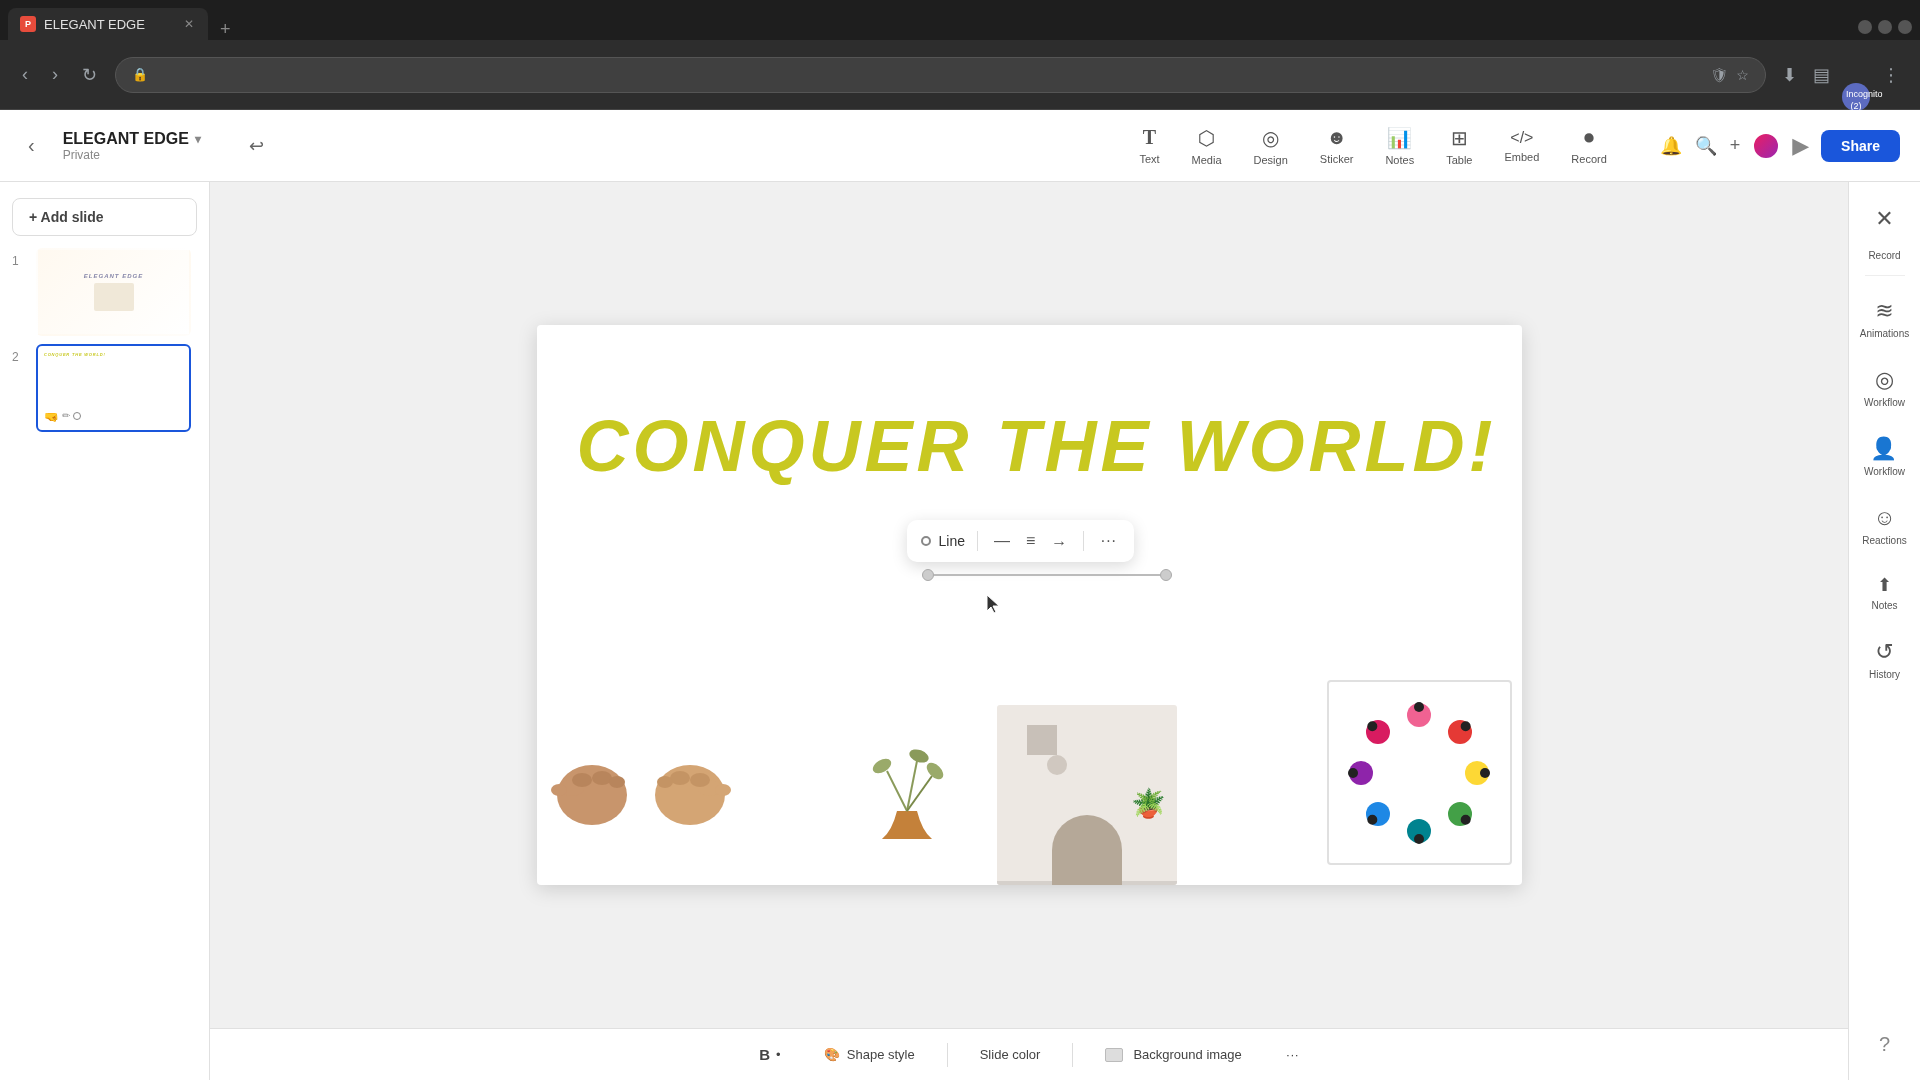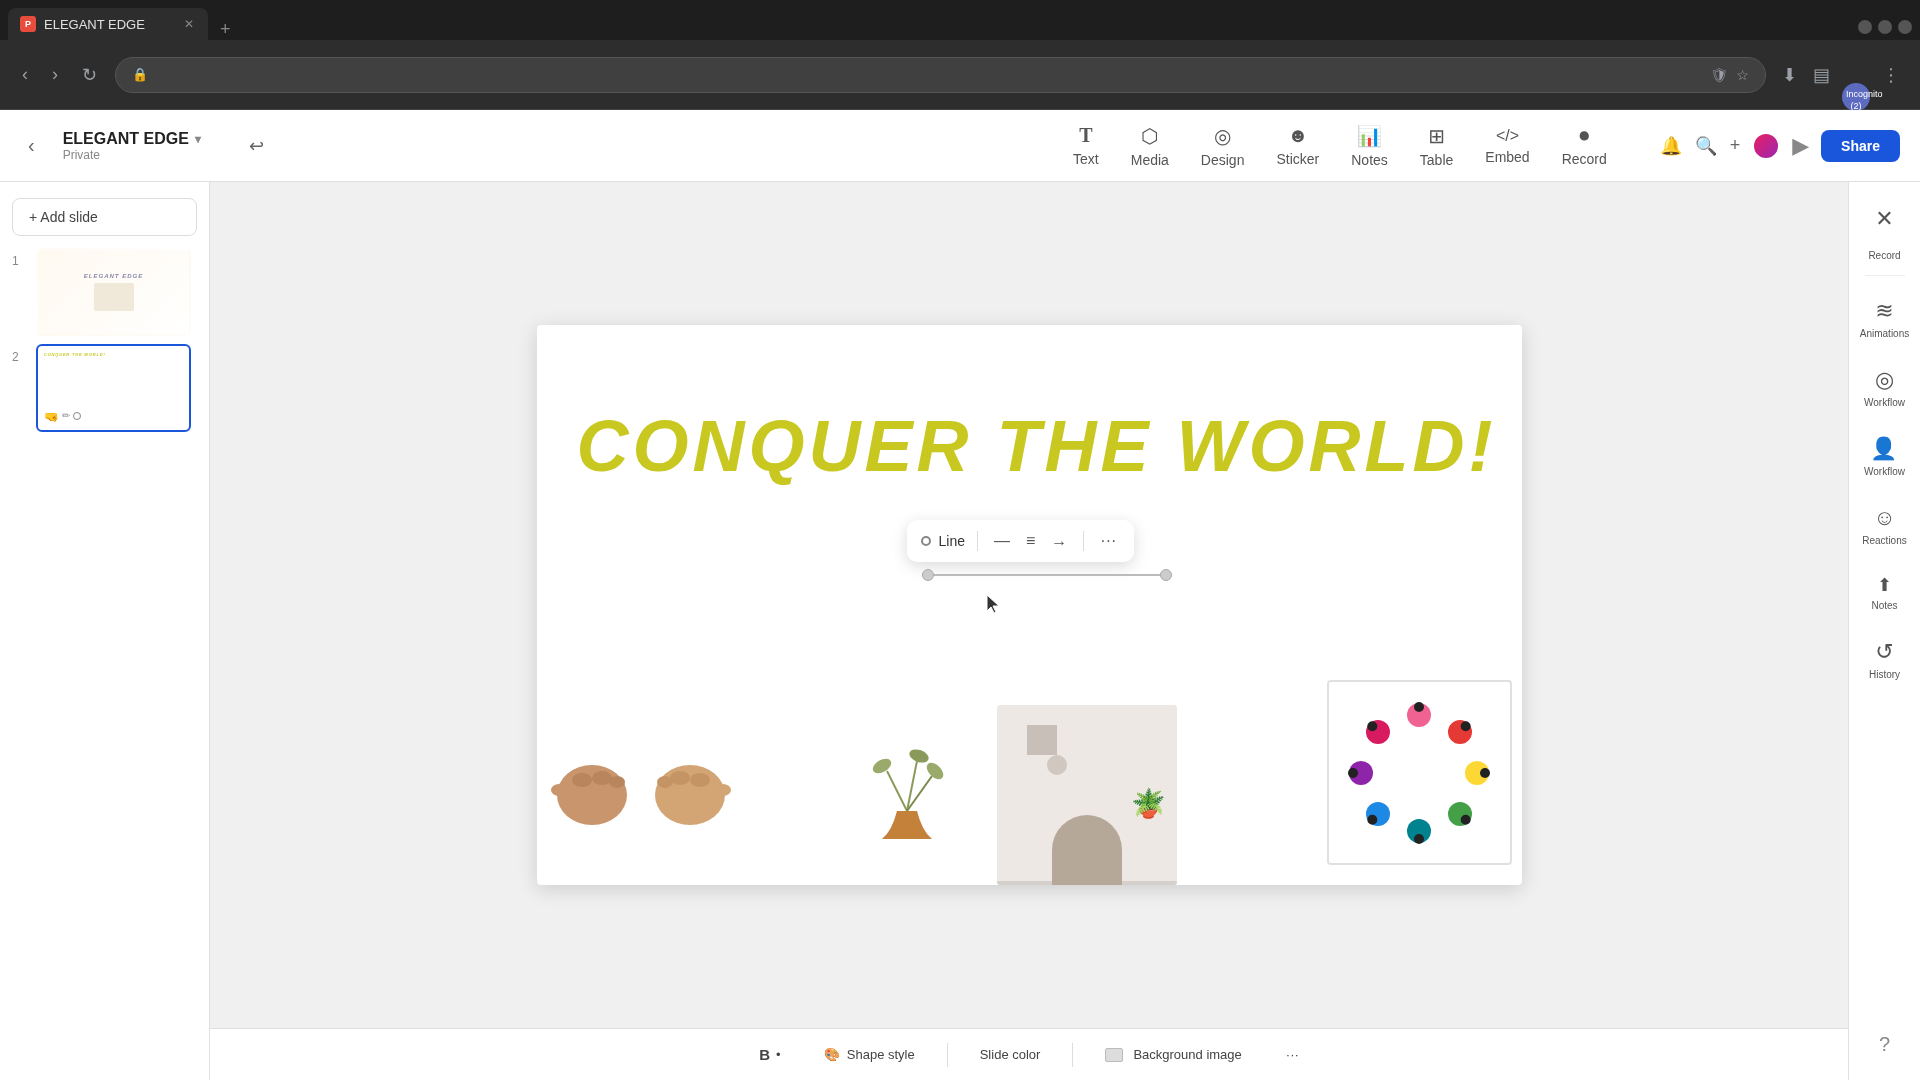--- a/index.html
+++ b/index.html
@@ -31,36 +31,36 @@
     
     .app-header { background: white; height: 72px; display: flex; align-items: center; padding: 0 20px; border-bottom: 1px solid #e0e0e0; gap: 20px; }
     .back-btn { background: none; border: none; color: #666; font-size: 20px; cursor: pointer; padding: 4px 8px; }
     .project-info { display: flex; flex-direction: column; }
     .project-name { font-size: 16px; font-weight: 600; color: #222; display: flex; align-items: center; gap: 6px; }
     .project-name-arrow { color: #888; font-size: 12px; }
     .project-private { font-size: 12px; color: #888; }
     .header-tools { display: flex; align-items: center; gap: 4px; margin-left: auto; }
     .tool-btn { display: flex; flex-direction: column; align-items: center; gap: 4px; padding: 8px 14px; background: none; border: none; cursor: pointer; border-radius: 8px; color: #555; }
     .tool-icon { font-size: 20px; }
-    .tool-label { font-size: 14px; color: #555; }
+    .tool-label { font-size: 11px; color: #555; }
     .undo-btn { background: none; border: none; color: #666; font-size: 18px; cursor: pointer; padding: 8px; }
     .header-right { display: flex; align-items: center; gap: 12px; margin-left: 20px; }
     .notif-btn { background: none; border: none; color: #666; font-size: 18px; cursor: pointer; }
     .search-btn { background: none; border: none; color: #666; font-size: 18px; cursor: pointer; }
     .add-btn { background: none; border: none; color: #666; font-size: 18px; cursor: pointer; }
     .avatar-group { display: flex; }
     .avatar { width: 28px; height: 28px; border-radius: 50%; background: linear-gradient(135deg, #e91e63, #9c27b0); border: 2px solid white; }
     .share-btn { background: #1a56db; color: white; border: none; border-radius: 8px; padding: 8px 20px; font-size: 14px; font-weight: 600; cursor: pointer; }
 
     
     .main-content { display: flex; flex: 1; overflow: hidden; }
 
     
     .sidebar-left { width: 210px; background: white; border-right: 1px solid #e0e0e0; display: flex; flex-direction: column; padding: 16px 12px; gap: 12px; }
-    .add-slide-btn { display: flex; align-items: center; gap: 8px; padding: 10px 16px; background: white; border: 1px solid #ddd; border-radius: 8px; cursor: pointer; font-size: 14px; color: #444; font-weight: 400; }
+    .add-slide-btn { display: flex; align-items: center; gap: 8px; padding: 10px 16px; background: white; border: 1px solid #ddd; border-radius: 8px; cursor: pointer; font-size: 14px; color: #444; font-weight: 700; }
     .slide-list { display: flex; flex-direction: column; gap: 8px; overflow-y: auto; }
     .slide-item { display: flex; gap: 8px; align-items: flex-start; cursor: pointer; }
     .slide-number { font-size: 12px; color: #888; padding-top: 6px; min-width: 16px; }
     .slide-thumb { width: 155px; height: 88px; border-radius: 6px; border: 2px solid transparent; overflow: hidden; background: #f9f9f9; display: flex; align-items: center; justify-content: center; }
     .slide-thumb.active { border-color: #1a56db; }
     .slide-thumb-1 { background: linear-gradient(135deg, #fff9f0, #fff); }
     .slide-thumb-2 { background: #fff; }
 
     
     .canvas-area { flex: 1; display: flex; flex-direction: column; background: #f0f0f0; }

